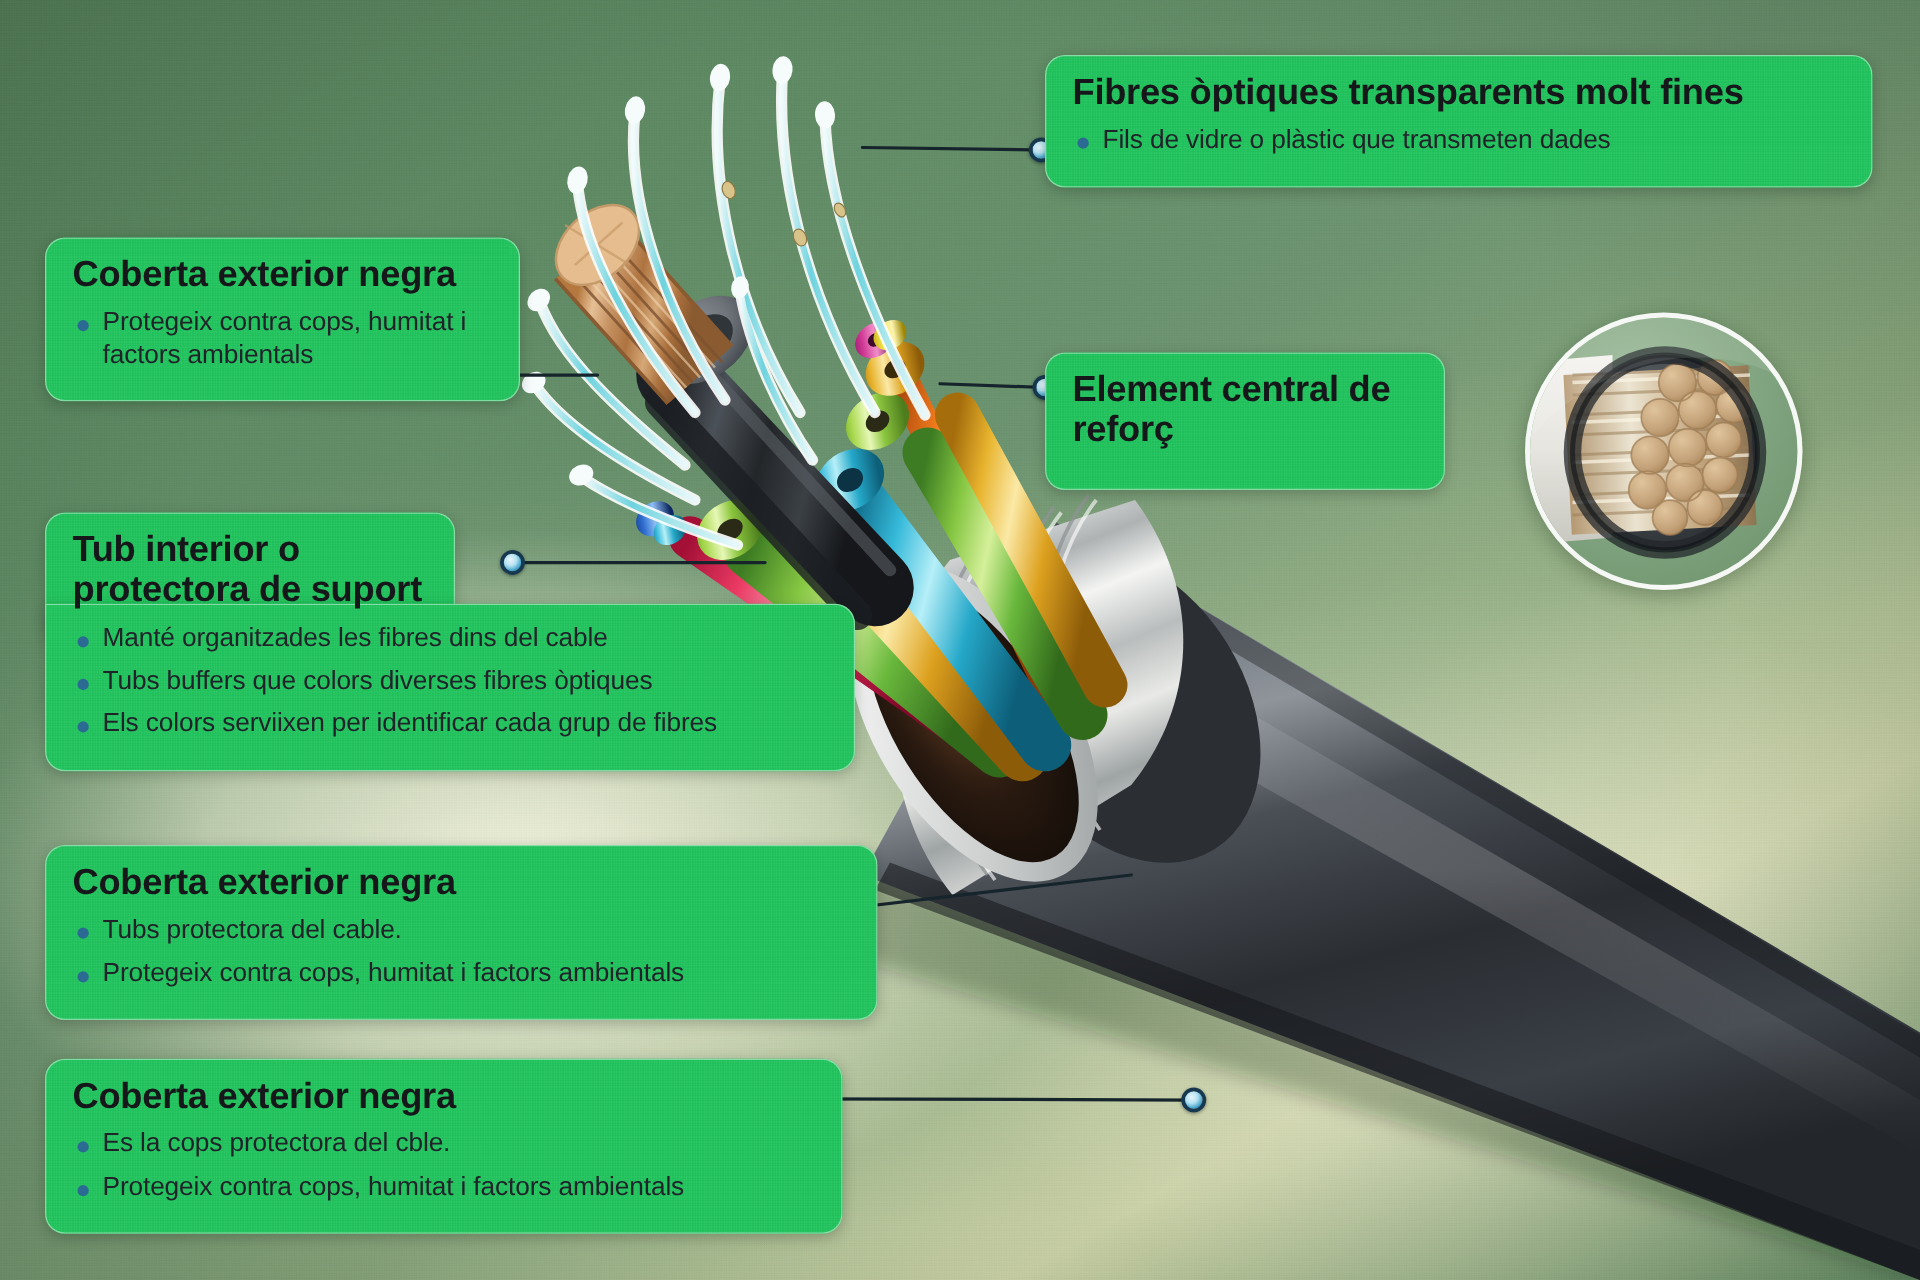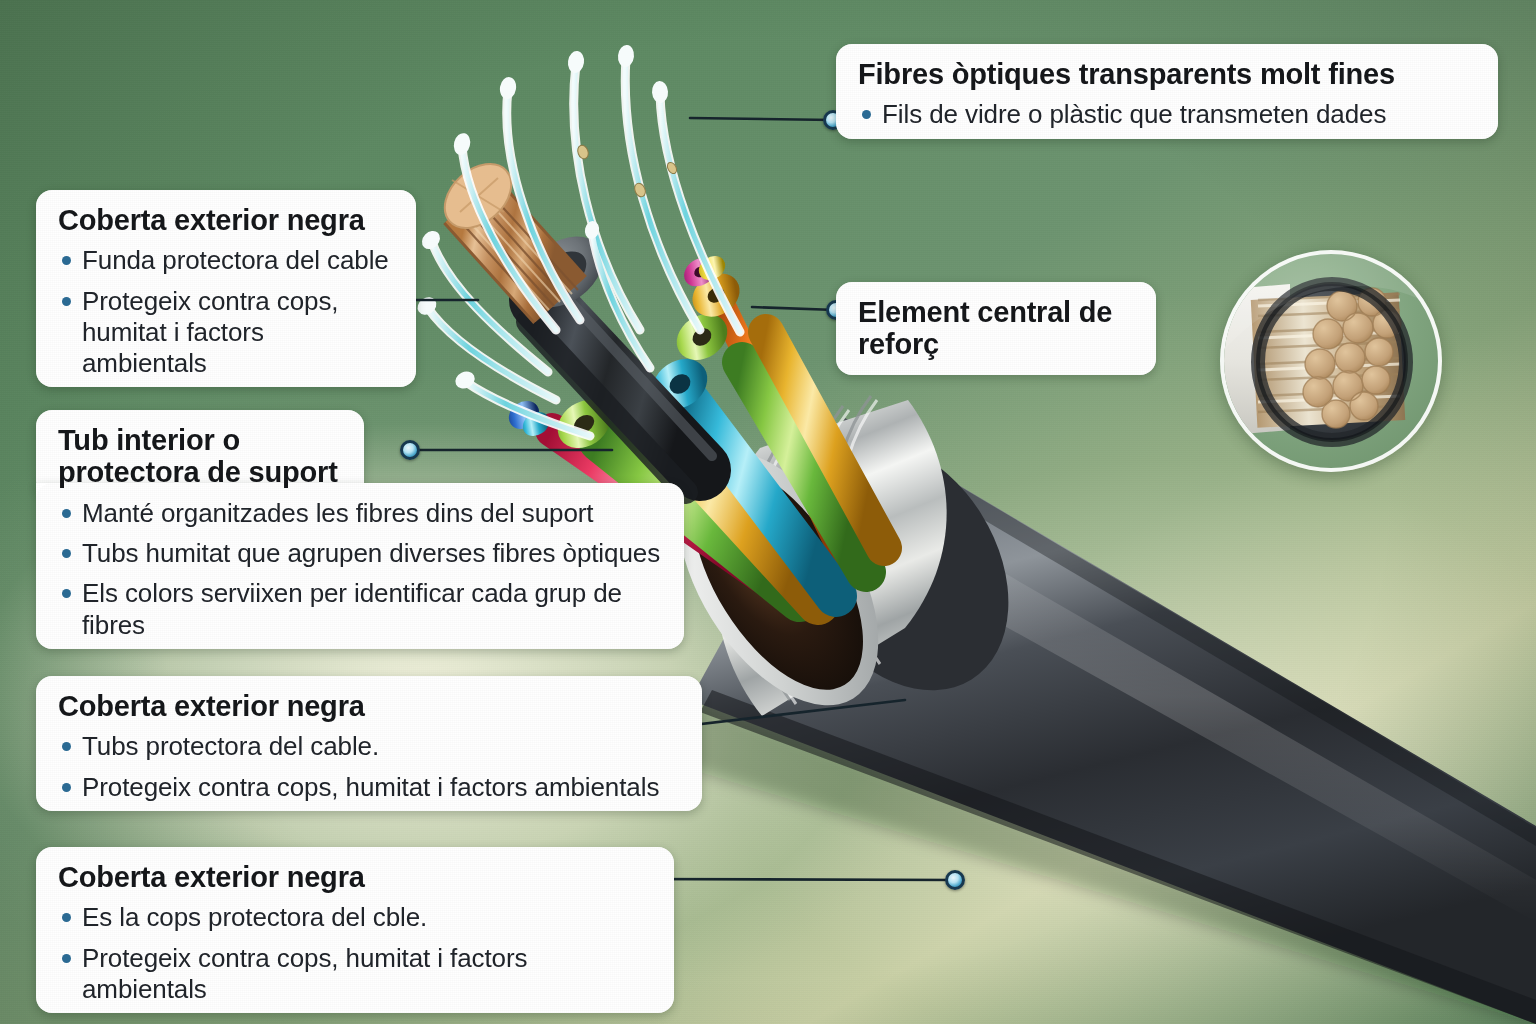--- a/index.html
+++ b/index.html
@@ -34,40 +34,40 @@
 
   
   .art { position:absolute; inset:0; }
   .art svg { position:absolute; top:0; left:0; }
 
   
   .callout {
     position:absolute;
     background:
       linear-gradient(170deg, #f2f0e4 0%, #ecead b 40%, #e7e4d3 100%);
-    background-color:#ffffff;
+    background-color:#22c55e;
     border-radius:16px;
     box-shadow:0 3px 10px rgba(20,40,20,0.26), 0 0 0 1px rgba(255,255,255,0.45) inset;
-    padding:14px 22px 8px 22px;
+    padding:14px 22px 25px 22px;
   }
   .callout::after{
     content:""; position:absolute; inset:0; border-radius:16px; pointer-events:none;
     background-image:
       repeating-linear-gradient(0deg, rgba(0,0,0,.015) 0 1px, rgba(255,255,255,.02) 1px 2px),
       repeating-linear-gradient(90deg, rgba(0,0,0,.012) 0 1px, rgba(255,255,255,.018) 1px 2px);
   }
   .callout h3 {
     font-size:29px; font-weight:bold; color:#15171a;
     line-height:1.12; letter-spacing:-0.2px; margin-bottom:6px;
     position:relative; z-index:2;
   }
   .callout ul { list-style:none; position:relative; z-index:2; }
   .callout li {
     position:relative; padding-left:24px;
-    font-size:26px; color:#20242a; line-height:1.2;
+    font-size:21px; color:#20242a; line-height:1.2;
     margin-top:9px; letter-spacing:-0.1px;
   }
   .callout li::before{
     content:""; position:absolute; left:4px; top:11px;
     width:9px; height:9px; border-radius:50%; background:#2b6a93;
   }
 
   #c-fibres   { left:836px; top:44px;  width:662px; }
   #c-coberta1 { left:36px;  top:190px; width:380px; }
   #c-element  { left:836px; top:282px; width:320px; }
@@ -501,37 +501,36 @@
   <div class="callout" id="c-fibres">
     <h3>Fibres òptiques transparents molt fines</h3>
     <ul>
       <li>Fils de vidre o plàstic que transmeten dades</li>
     </ul>
   </div>
 
   <div class="callout" id="c-coberta1">
     <h3>Coberta exterior negra</h3>
     <ul>
-      <li>Funda protectora del cable</li>
       <li>Protegeix contra cops, humitat i factors ambientals</li>
     </ul>
   </div>
 
   <div class="callout" id="c-element">
     <h3>Element central de reforç</h3>
   </div>
 
   <div class="callout nobullet-head" id="c-tub-head">
     <h3><span>Tub interior o</span><br><span>protectora de suport</span></h3>
   </div>
 
   <div class="callout" id="c-tub-body">
     <ul>
-      <li>Manté organitzades les fibres dins del suport</li>
-      <li>Tubs humitat que agrupen diverses fibres òptiques</li>
+      <li>Manté organitzades les fibres dins del cable</li>
+      <li>Tubs buffers que colors diverses fibres òptiques</li>
       <li>Els colors serviixen per identificar cada grup de fibres</li>
     </ul>
   </div>
 
   <div class="callout" id="c-coberta2">
     <h3>Coberta exterior negra</h3>
     <ul>
       <li>Tubs protectora del cable.</li>
       <li>Protegeix contra cops, humitat i factors ambientals</li>
     </ul>

